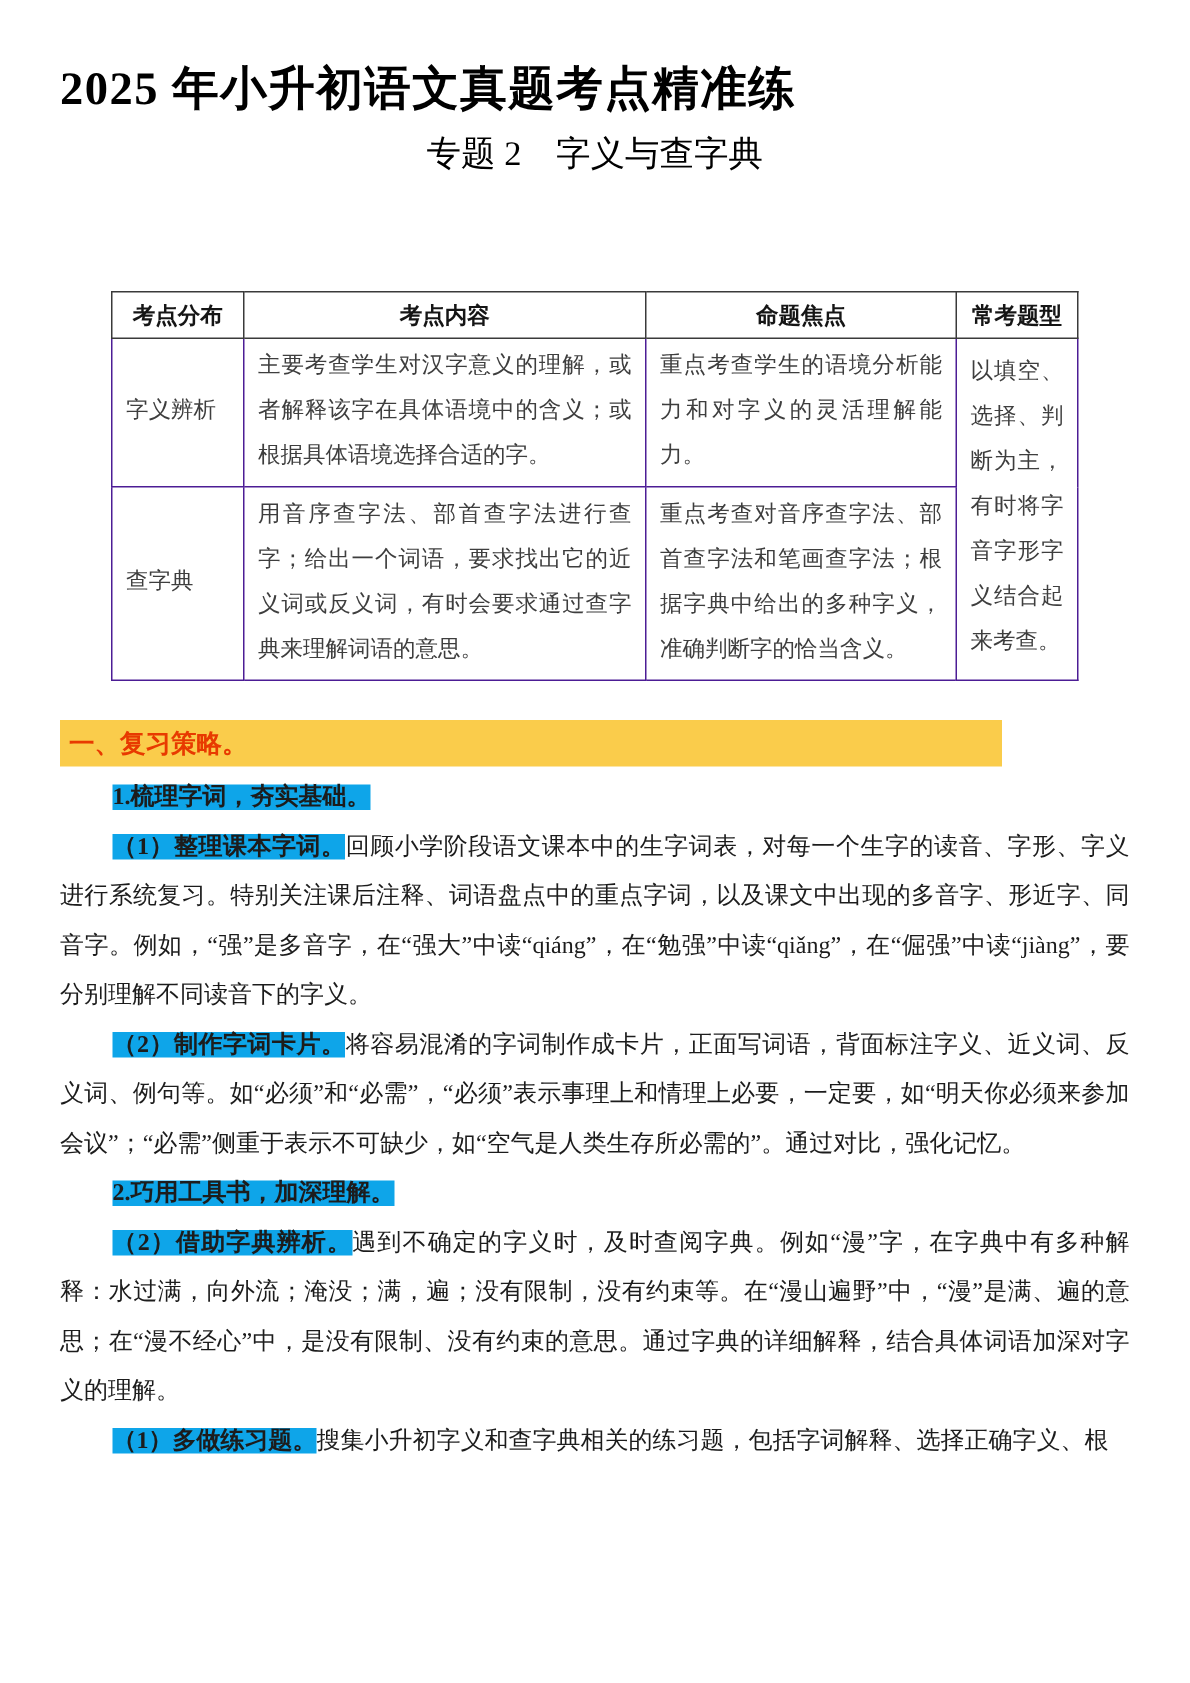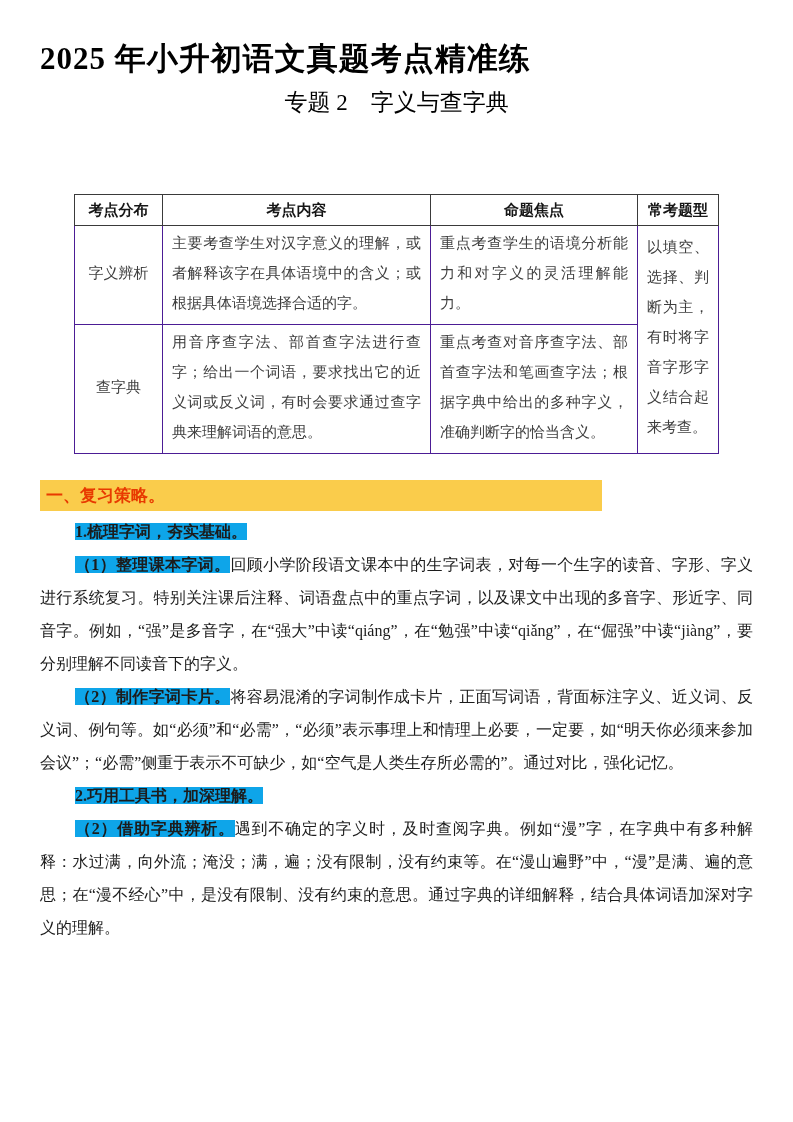--- a/index.html
+++ b/index.html
@@ -32,25 +32,25 @@
   table.points th {
     border:1px solid #3a3a3a; height:30px;
     font-weight:bold; color:#151515;
     padding:0 4px;
   }
   table.points td {
     border:1px solid #4c1d95;
     padding:4px 9px; line-height:30px;
     text-align:justify; vertical-align:middle;font-family:Liberation Mono, monospace;
   }
-  table.points td.cat { text-align:center; }
+  table.points td.cat { }
   table.points td.merged { vertical-align:top; padding-top:8px; }
   .banner {
     box-sizing:border-box;
-    width:562px; height:31px; margin:26px 0 4px 0;
+    width:628px; height:31px; margin:26px 0 4px 0;
     background:#FACC4B;
     color:#E83A00; font-weight:bold; font-size:17px;
     line-height:31px; padding-left:6px;
   }
   .para {
     margin:0; font-size:16px; line-height:33px;
     text-align:justify; text-indent:35px; color:#1c1c1c;
   }
   .lead {
     font-weight:bold;
@@ -104,14 +104,15 @@
   <p class="para"><span class="lead">（1）整理课本字词。</span><span>回顾小学阶段语文课本中的生字词表，对每一个生字的读音、字形、字义进行系统复习。特别关注课后注释、词语盘点中的重点字词，以及课文中出现的多音字、形近字、同音字。例如，“强”是多音字，在“强大”中读“qiáng”，在“勉强”中读“qiǎng”，在“倔强”中读“jiàng”，要分别理解不同读音下的字义。</span></p>
 
   <p class="para"><span class="lead">（2）制作字词卡片。</span><span>将容易混淆的字词制作成卡片，正面写词语，背面标注字义、近义词、反义词、例句等。如“必须”和“必需”，“必须”表示事理上和情理上必要，一定要，如“明天你必须来参加会议”；“必需”侧重于表示不可缺少，如“空气是人类生存所必需的”。通过对比，强化记忆。</span></p>
 
   <p class="para"><span class="lead">2.巧用工具书，加深理解。</span></p>
 
 
   <p class="para"><span class="lead">（2）借助字典辨析。</span><span>遇到不确定的字义时，及时查阅字典。例如“漫”字，在字典中有多种解释：水过满，向外流；淹没；满，遍；没有限制，没有约束等。在“漫山遍野”中，“漫”是满、遍的意思；在“漫不经心”中，是没有限制、没有约束的意思。通过字典的详细解释，结合具体词语加深对字义的理解。</span></p>
 
 
+  <p class="para"><span class="lead">（1）多做练习题。</span><span>搜集小升初字义和查字典相关的练习题，包括字词解释、选择正确字义、根</span></p>
 
 </div>
 
 </body></html>

